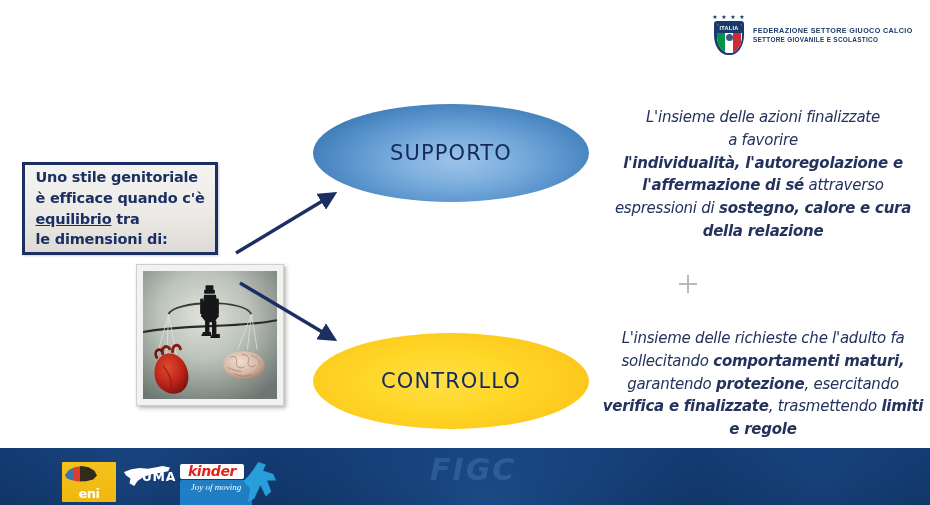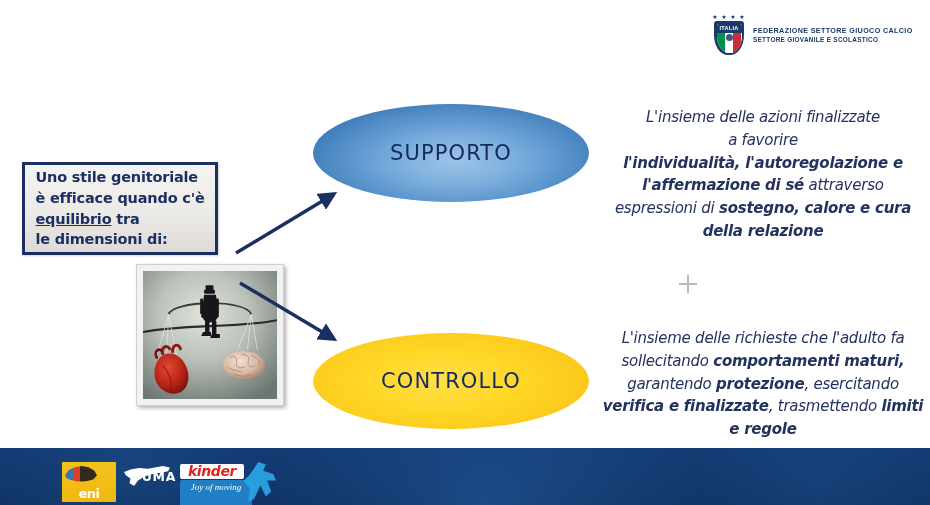--- a/index.html
+++ b/index.html
@@ -509,20 +509,21 @@
     <span>L'insieme delle azioni finalizzate</span><br>
     <span>a favorire</span><br>
     <b>l'individualità, l'autoregolazione e l'affermazione di sé</b><span> attraverso espressioni di </span><b>sostegno, calore e cura della relazione</b>
   </div>
 
   <div class="para" id="para-controllo">
     <span>L'insieme delle richieste che l'adulto fa sollecitando </span><b>comportamenti maturi,</b><span> garantendo </span><b>protezione</b><span>, esercitando </span><b>verifica e finalizzate</b><span>, trasmettendo </span><b>limiti e regole</b>
   </div>
 
   <div id="footer"></div>
+  <div id="footer-watermark">FIGC</div>
 
   <div class="sponsor" id="sponsor-eni">
     <div class="dog"></div>
     <div class="word">eni</div>
   </div>
 
   <div class="sponsor" id="sponsor-puma">
     <div class="cat"></div>
     <div class="word">PUMA</div>
   </div>

